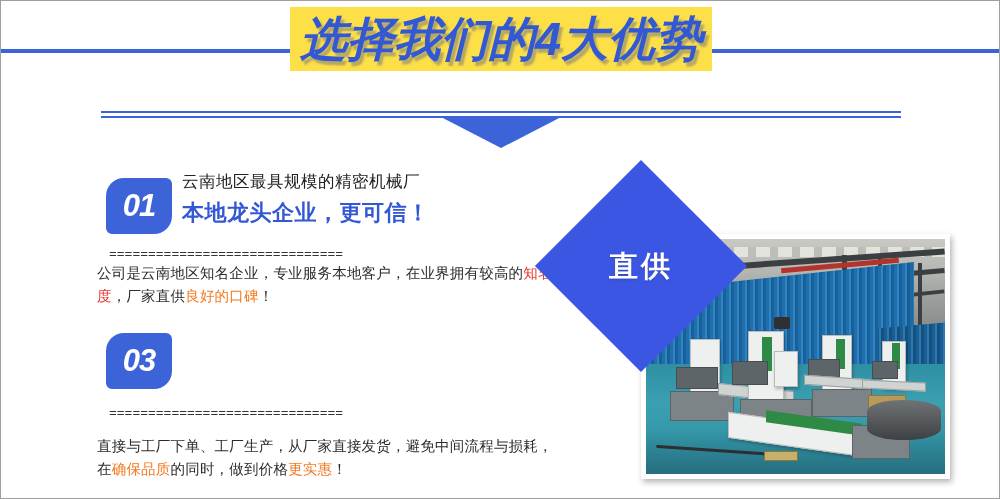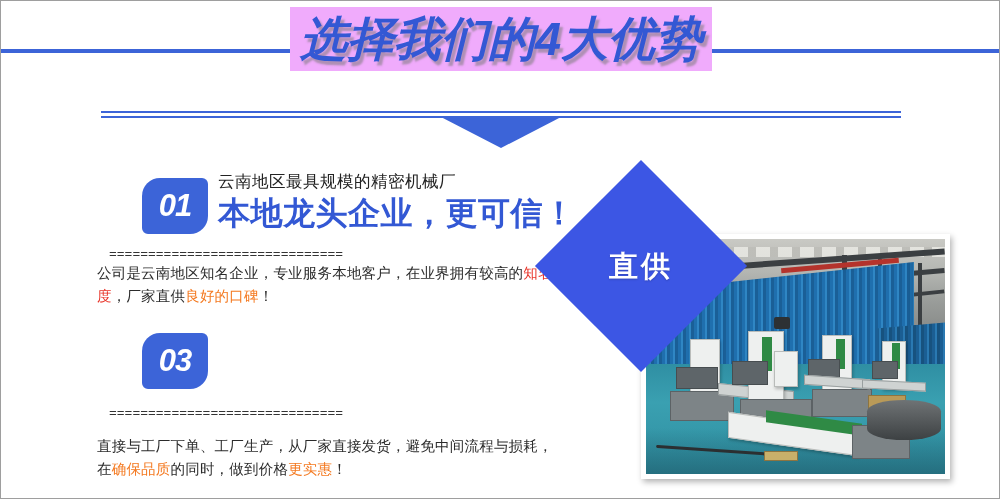--- a/index.html
+++ b/index.html
@@ -46,21 +46,21 @@
     font-style: italic;
     letter-spacing: 0px;
     color: #3358d4;
     text-shadow: 3px 4px 2px rgba(120,120,120,0.55);
     line-height: 64px;
     white-space: nowrap;
   }
   .header-title span {
     display: inline-block;
     padding: 0 10px;
-    background: #f0abfc;
+    background: #fde047;
     text-align: right;
   }
 
   
   .divider {
     position: absolute;
     left: 100px;
     top: 110px;
     width: 800px;
     height: 40px;
@@ -99,21 +99,20 @@
     position: relative;
     width: 560px;
   }
   .feature.f1 { height: 155px; }
   .feature.f2 { height: 160px; }
 
   .feature-head {
     position: relative;
     height: 62px;
     padding-left: 105px;
-    margin-left: 36px;
   }
   .badge {
     position: absolute;
     left: 105px;
     top: 17px;
     width: 66px;
     height: 56px;
     background: #3c64d8;
     border-radius: 18px 6px 18px 6px;
     color: #ffffff;
@@ -133,21 +132,21 @@
   .feature-sub {
     font-family: "Liberation Serif", "DejaVu Serif", serif;
     font-size: 16.5px;
     color: #222222;
     line-height: 22px;
     white-space: nowrap;
     letter-spacing: 0.5px;
   }
   .feature-title {
     font-family: "Liberation Sans", "DejaVu Sans", sans-serif;
-    font-size: 32px;
+    font-size: 22px;
     font-weight: bold;
     color: #3358d4;
     line-height: 34px;
     margin-top: 3px;
     white-space: nowrap;
     letter-spacing: 0.5px;
   }
 
   .dash-rule {
     position: absolute;

